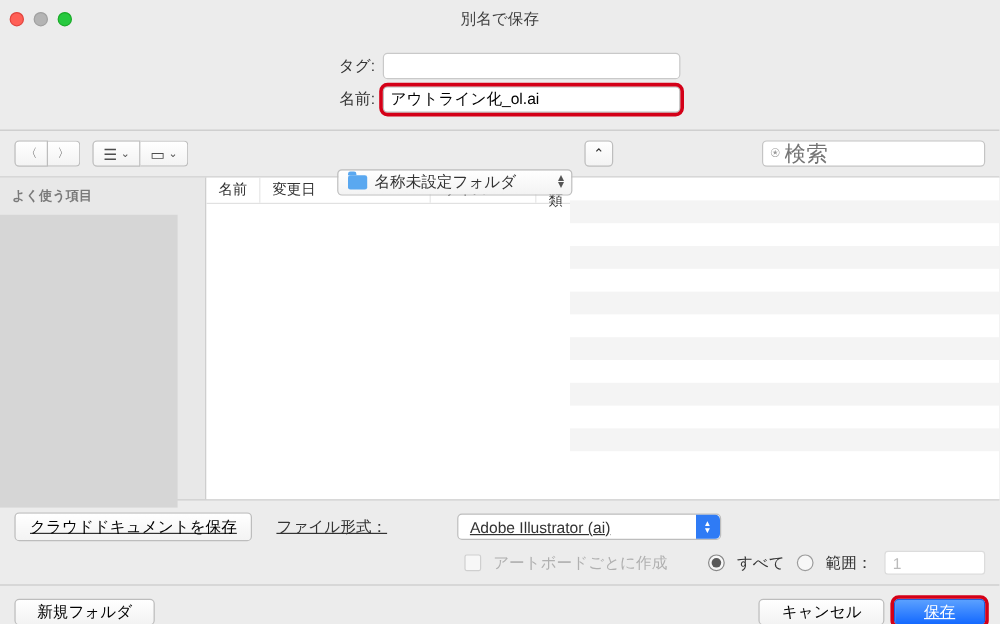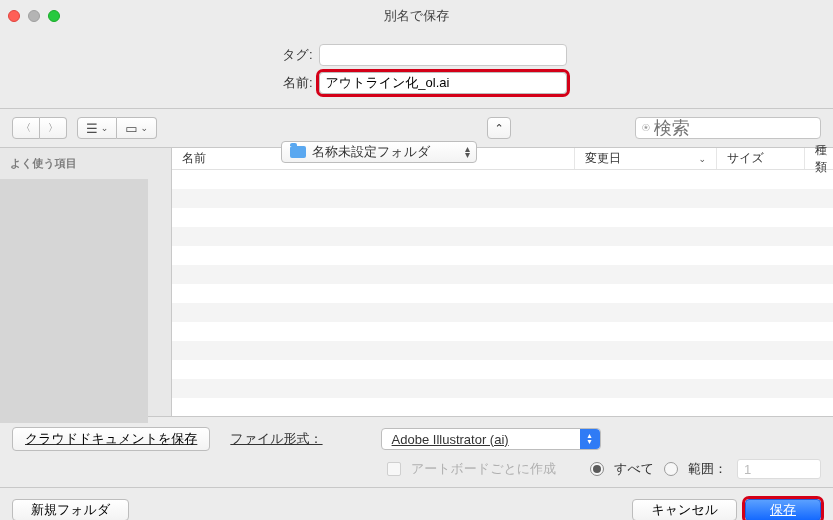--- a/index.html
+++ b/index.html
@@ -34,21 +34,21 @@
 .search { display: flex; align-items: center; height: 22px; width: 186px; background: #fff; border: 1px solid #c4c4c4; border-radius: 4px; padding: 0 6px; gap: 4px; }
 .search input { border: none; outline: none; font-size: 18px; flex: 1; background: transparent; }
 .search .mag { color: #999; font-size: 13px; }
 
 .divider { height: 1px; background: #c8c8c8; }
 
 .content { display: flex; height: 268px; }
 .sidebar { width: 172px; background: #e8e8e8; border-right: 1px solid #c8c8c8; padding-top: 4px; }
 .sidebar-heading { font-size: 11px; color: #7a7a7a; font-weight: bold; padding: 4px 10px; }
 .sidebar-block { background: #d6d6d6; margin: 4px 0 0 0; height: 244px; width: 148px; }
-.filelist { flex: 1; background: #fff; display: flex; flex-direction: column; }
+.filelist { flex: 1; background: #fff; display: flex; flex-direction: row; }
 .col-header { display: flex; height: 22px; align-items: center; border-bottom: 1px solid #e1e1e1; color: #333; font-size: 12px; }
 .col-header > div { padding: 0 10px; border-right: 1px solid #e6e6e6; display: flex; align-items: center; height: 100%; }
 .col-name { flex: 1; }
 .col-date { width: 142px; justify-content: space-between; }
 .col-size { width: 88px; }
 .col-type { width: 28px; border-right: none !important; }
 .rows { flex: 1; }
 .stripe { height: 19px; }
 .stripe:nth-child(even) { background: #f4f4f4; }
 

